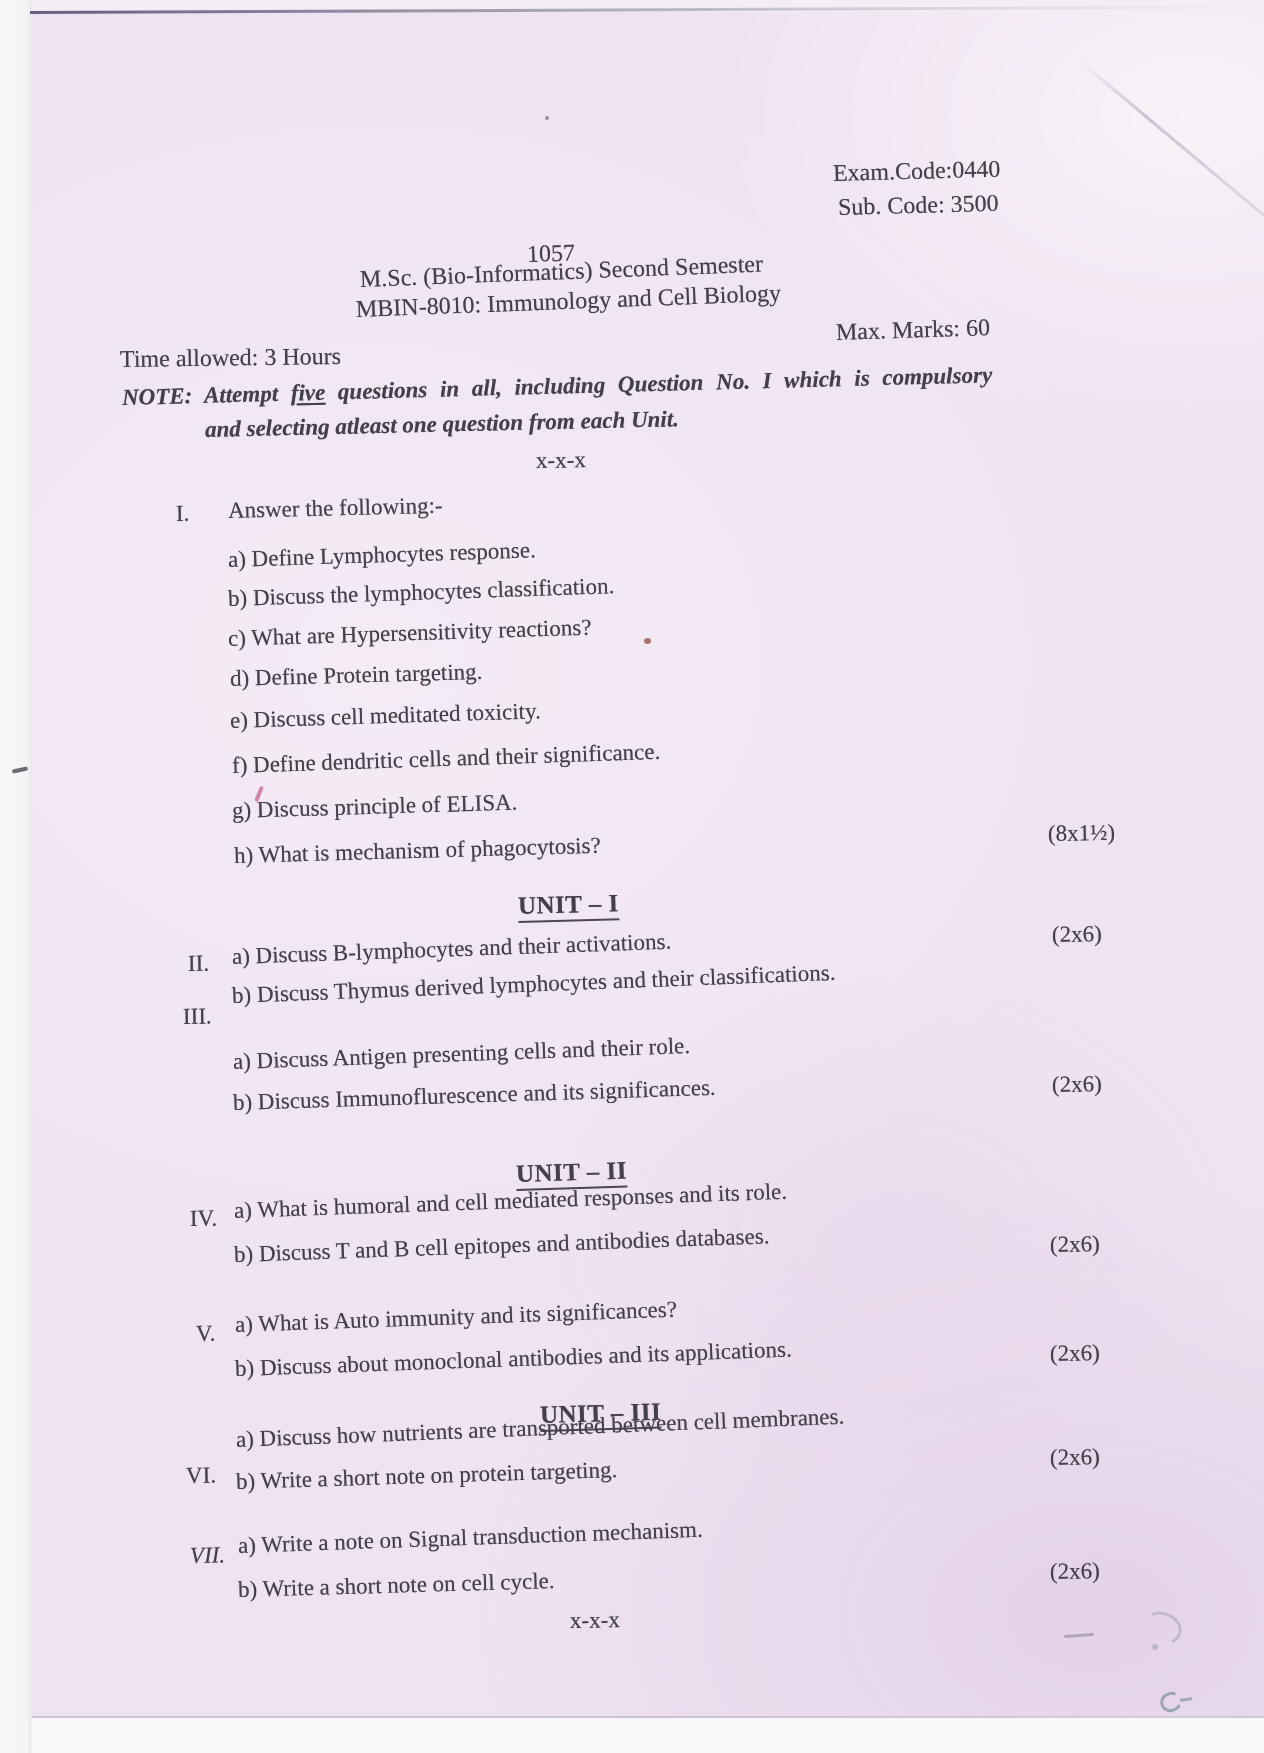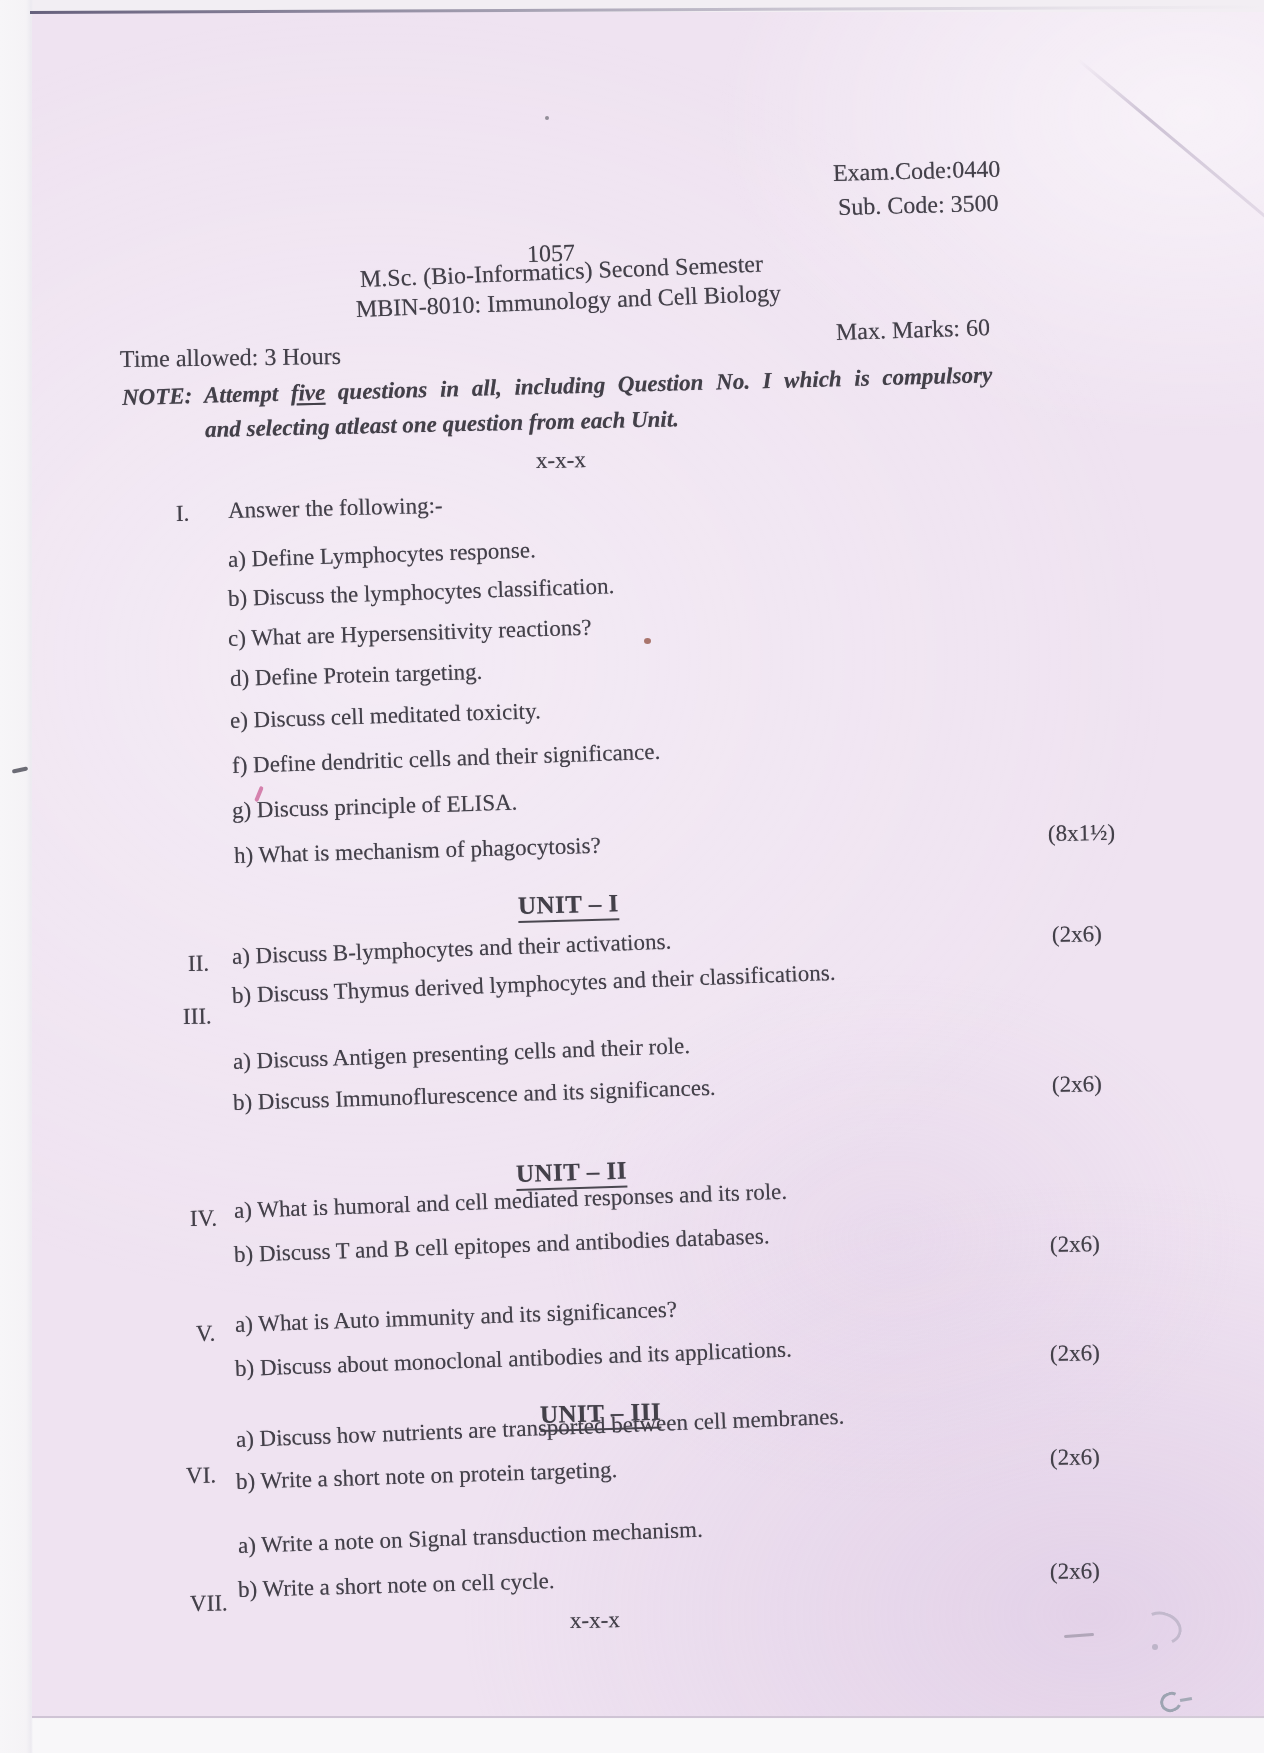--- a/index.html
+++ b/index.html
@@ -125,20 +125,20 @@
   <div class="t" style="left:235px; top:1356px; transform:rotate(-2deg);">b) Discuss about monoclonal antibodies and its applications.</div>
   <div class="t marks" style="left:1050px; top:1341px; transform:rotate(-1deg);">(2x6)</div>
 
   <div class="t unit-heading" style="left:540px; top:1401px; transform:rotate(-1.6deg);">UNIT – III</div>
 
   <div class="t" style="left:186px; top:1436px; transform:rotate(-1deg);margin-top:27px;">VI.</div>
   <div class="t" style="left:236px; top:1427px; transform:rotate(-2.2deg);">a) Discuss how nutrients are transported between cell membranes.</div>
   <div class="t" style="left:236px; top:1469px; transform:rotate(-1.8deg);">b) Write a short note on protein targeting.</div>
   <div class="t marks" style="left:1050px; top:1445px; transform:rotate(-1deg);">(2x6)</div>
 
-  <div class="t" style="left:190px; top:1591px; transform:rotate(-1deg);">VII.</div>
+  <div class="t" style="left:190px; top:1543px; transform:rotate(-1deg);font-style:italic;">VII.</div>
   <div class="t" style="left:238px; top:1533px; transform:rotate(-2deg);">a) Write a note on Signal transduction mechanism.</div>
   <div class="t" style="left:238px; top:1577px; transform:rotate(-1.6deg);">b) Write a short note on cell cycle.</div>
   <div class="t marks" style="left:1050px; top:1559px; transform:rotate(-1deg);">(2x6)</div>
 
   <div class="t italic" style="left:570px; top:1608px; transform:rotate(-1deg);">x-x-x</div>
 
 </div>
 
 </body></html>

